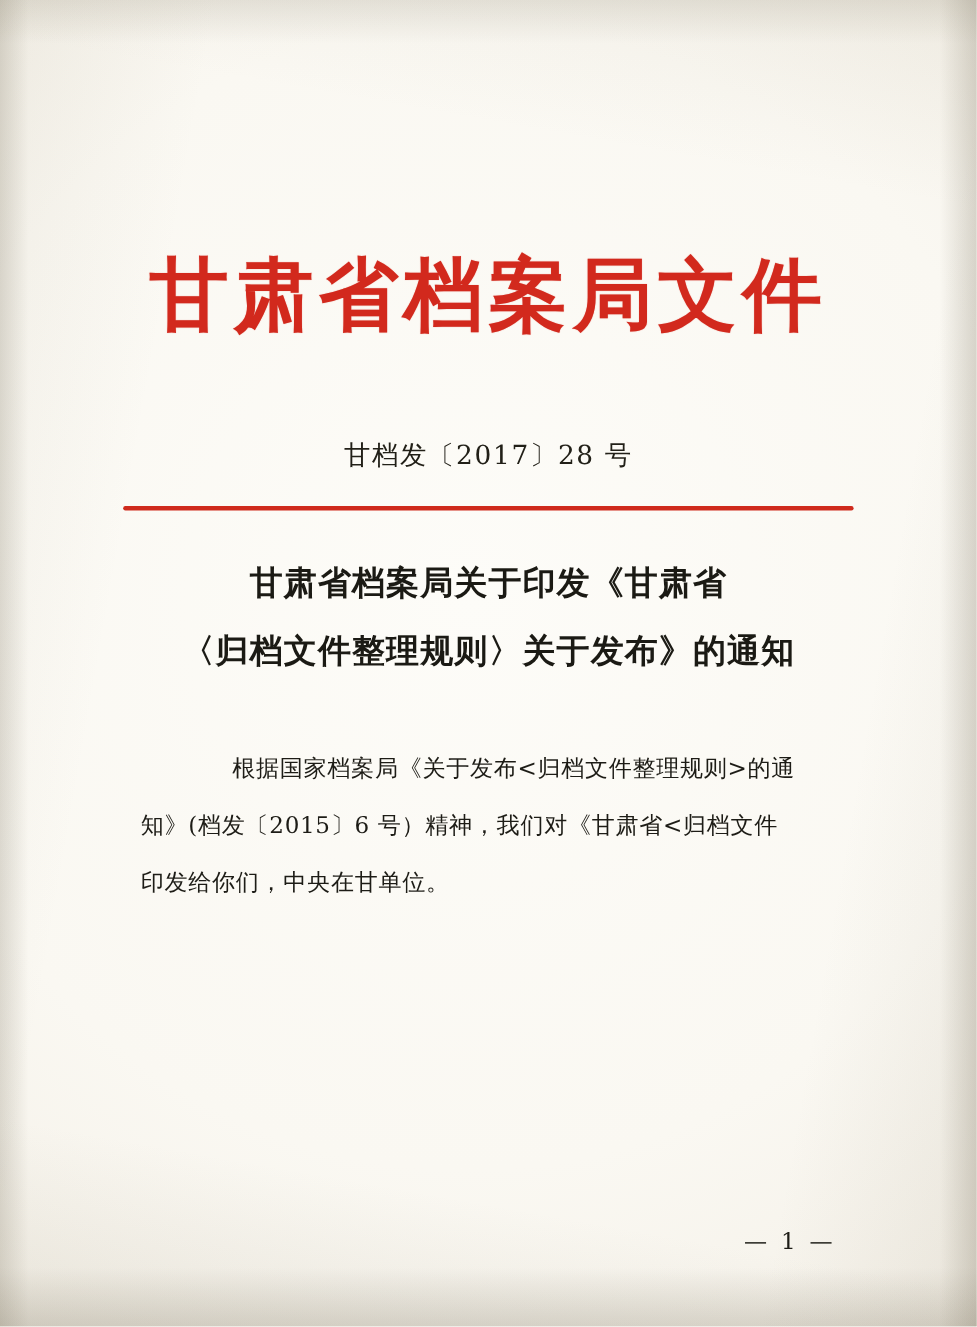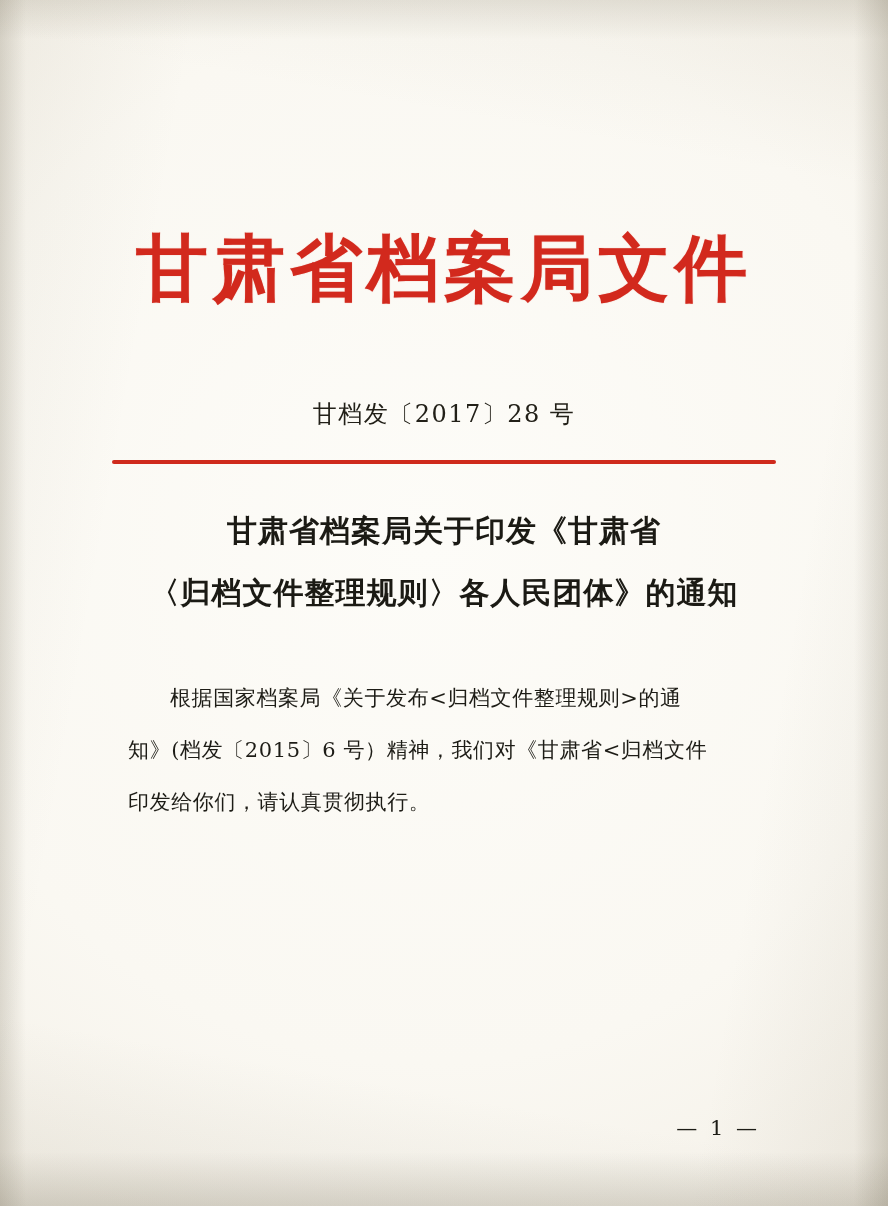--- a/index.html
+++ b/index.html
@@ -104,21 +104,21 @@
     left: 128px;
     width: 636px;
     color: #1d1c16;
     font-family: "DejaVu Serif", serif;
     font-size: 21px;
     line-height: 52px;
     letter-spacing: 0.6px;
   }
   .para { margin: 0; }
   .para + .para { margin-top: 0px; }
-  .indent { text-indent: 42px; }
+  .indent { text-indent: 42px; text-align: center; }
   .pline { display: block; white-space: nowrap; }
 
   
   .page-number {
     position: absolute;
     top: 1116px;
     right: 128px;
     color: #1d1c16;
     font-family: "DejaVu Serif", serif;
     font-size: 21px;
@@ -164,32 +164,32 @@
   <div class="doc-body">
 
     <div class="masthead">甘肃省档案局文件</div>
 
     <div class="doc-number">甘档发〔2017〕28 号</div>
 
     <div class="red-rule"></div>
 
     <div class="title-block">
       <span class="title-line">甘肃省档案局关于印发《甘肃省</span>
-      <span class="title-line">〈归档文件整理规则〉各人民团体》的通知</span>
+      <span class="title-line">〈归档文件整理规则〉关于发布》的通知</span>
     </div>
 
     <div class="content">
 
       <p class="para">
       </p>
 
       <p class="para">
         <span class="pline indent">根据国家档案局《关于发布&lt;归档文件整理规则&gt;的通</span>
         <span class="pline">知》(档发〔2015〕6 号）精神，我们对《甘肃省&lt;归档文件</span>
-        <span class="pline">印发给你们，请认真贯彻执行。</span>
+        <span class="pline">印发给你们，中央在甘单位。</span>
       </p>
 
     </div>
 
     <div class="page-number">— 1 —</div>
 
   </div>
 </div>
 
 </body></html>

